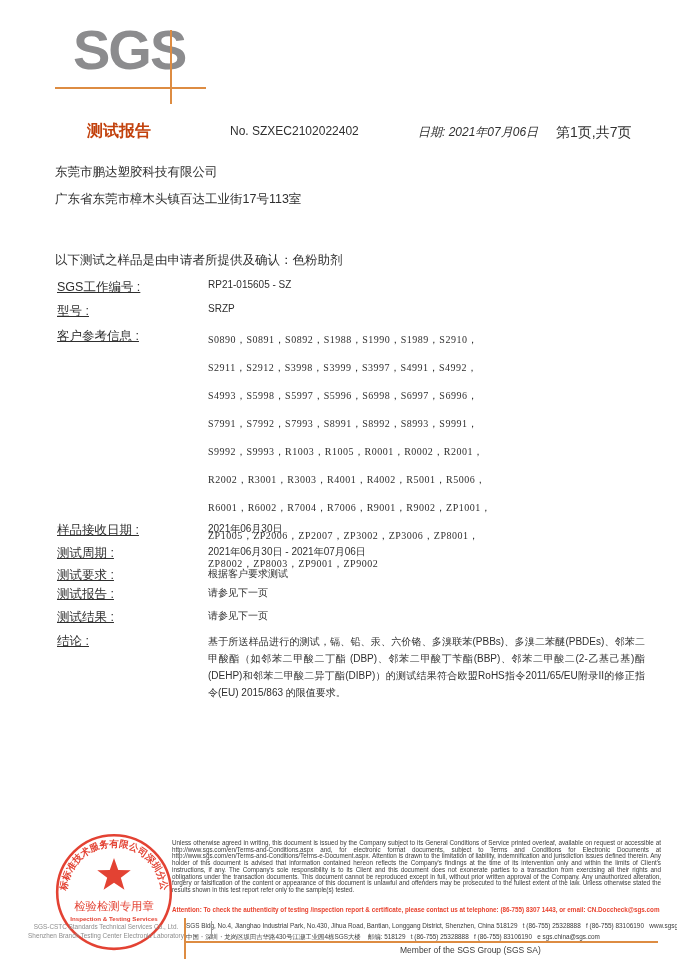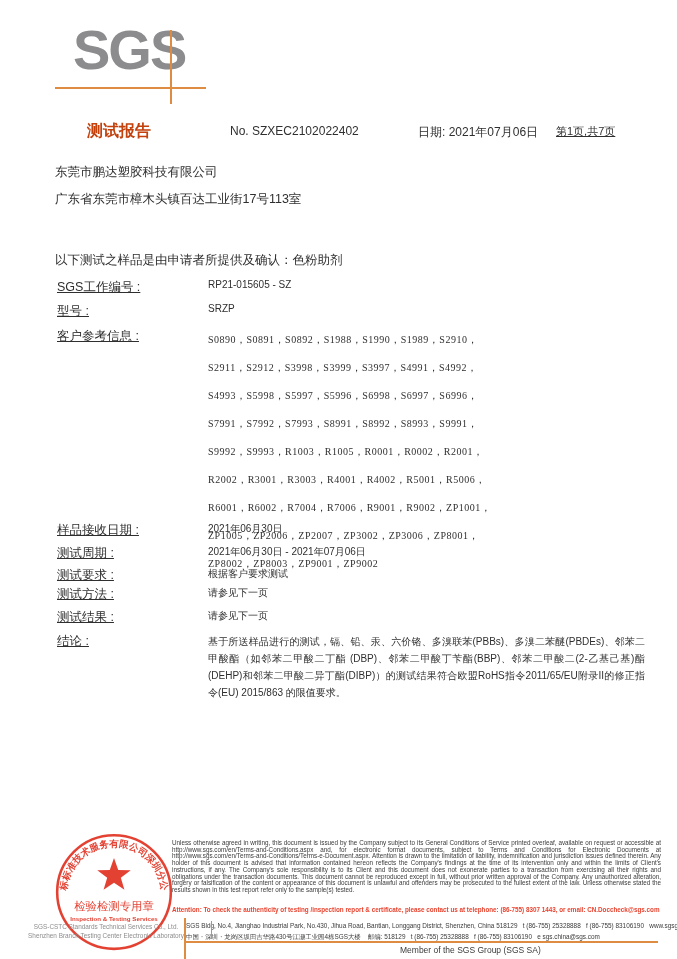--- a/index.html
+++ b/index.html
@@ -7,22 +7,22 @@
     position:relative;width:677px;height:959px;background:#ffffff;overflow:hidden;
     font-family:"Liberation Sans","DejaVu Sans",sans-serif;color:#2f2f2f;padding-left:40px;
   }
   .abs{position:absolute;}
   
   .sgs-logo{left:73px;top:22px;font-size:56px;font-weight:bold;color:#8c8c8e;letter-spacing:-2px;line-height:1;}
   .cross-v{left:170px;top:30px;width:2px;height:74px;background:#dd8c42;}
   .cross-h{left:55px;top:87px;width:151px;height:2px;background:#dd8c42;}
   .report-title{left:55px;top:121px;font-size:16px;font-weight:bold;color:#c2410c;margin-left:32px;}
   .report-no{left:230px;top:124px;font-size:12px;}
-  .report-date{left:418px;top:124px;font-size:12px;}
-  .report-pages{left:556px;top:124px;font-size:11px;text-decoration:underline;}
+  .report-date{left:418px;top:124px;font-size:12px;font-style:italic;}
+  .report-pages{left:556px;top:124px;font-size:14px;}
   
   .company{left:55px;top:164px;font-size:12.5px;}
   .company-addr{left:55px;top:191px;font-size:12.5px;}
   .statement{left:55px;top:252px;font-size:12.5px;font-family:Liberation Serif, serif;}
   
   .flabel{left:57px;font-size:12.5px;text-decoration:underline;}
   .fvalue{left:208px;font-size:10px;}
   .codes{white-space:pre-line;line-height:28px;letter-spacing:0.5px;font-family:Liberation Serif, serif;}
   .conclusion{width:437px;line-height:17px;text-align:justify;}
   
@@ -76,21 +76,21 @@
 
   <div class="abs flabel" style="top:522px">样品接收日期 :</div>
   <div class="abs fvalue" style="top:522px">2021年06月30日</div>
 
   <div class="abs flabel" style="top:545px">测试周期 :</div>
   <div class="abs fvalue" style="top:545px">2021年06月30日 - 2021年07月06日</div>
 
   <div class="abs flabel" style="top:567px">测试要求 :</div>
   <div class="abs fvalue" style="top:567px">根据客户要求测试</div>
 
-  <div class="abs flabel" style="top:586px">测试方法 :</div>
+  <div class="abs flabel" style="top:586px">测试报告 :</div>
   <div class="abs fvalue" style="top:586px">请参见下一页</div>
 
   <div class="abs flabel" style="top:609px">测试结果 :</div>
   <div class="abs fvalue" style="top:609px">请参见下一页</div>
 
   <div class="abs flabel" style="top:633px">结论 :</div>
   <div class="abs fvalue conclusion" style="top:633px">基于所送样品进行的测试，镉、铅、汞、六价铬、多溴联苯(PBBs)、多溴二苯醚(PBDEs)、邻苯二甲酸酯（如邻苯二甲酸二丁酯 (DBP)、邻苯二甲酸丁苄酯(BBP)、邻苯二甲酸二(2-乙基己基)酯(DEHP)和邻苯二甲酸二异丁酯(DIBP)）的测试结果符合欧盟RoHS指令2011/65/EU附录II的修正指令(EU) 2015/863 的限值要求。</div>
 
   <svg class="abs stamp" viewBox="0 0 120 120">
     <defs>

